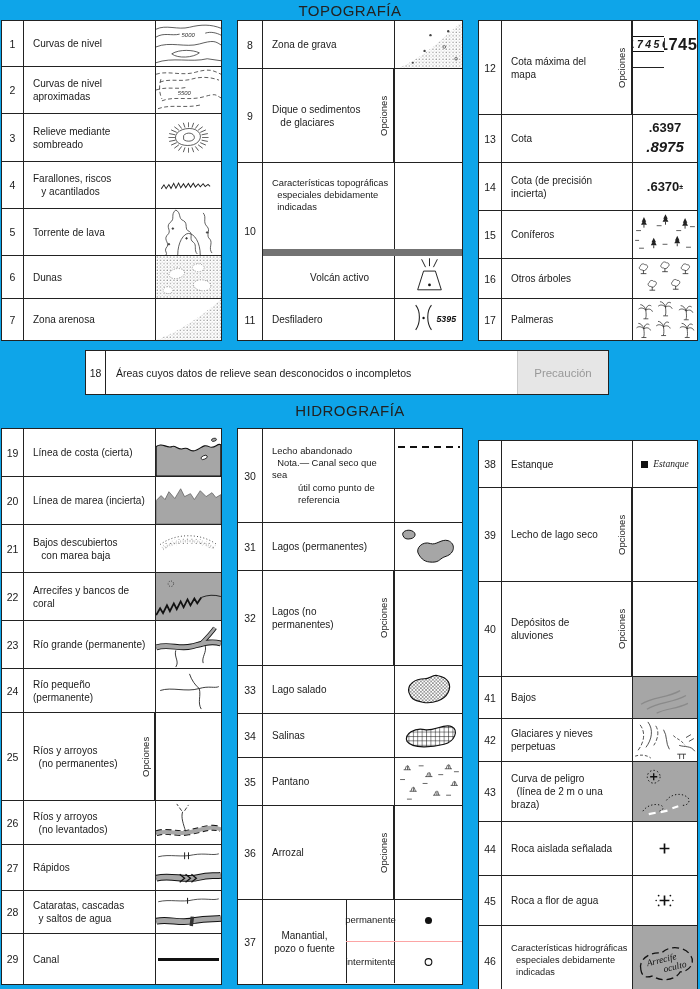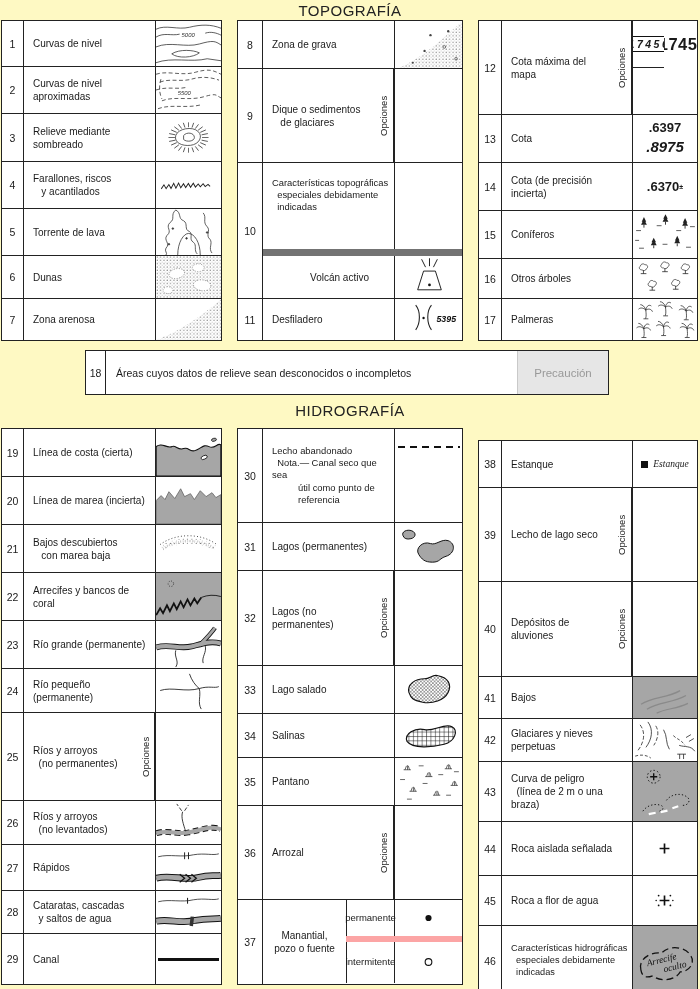--- a/index.html
+++ b/index.html
@@ -1,16 +1,16 @@
 <!DOCTYPE html>
 <html><head>
 <meta charset="utf-8">
 <style>
   html,body{margin:0;padding:0;background:#fff;}
-  .page{position:relative;width:700px;height:989px;background:#fef9c3;overflow:hidden;
+  .page{position:relative;width:700px;height:989px;background:#0ea5e9;overflow:hidden;
         font-family:"Liberation Sans","DejaVu Sans",sans-serif;color:#1a1a1a;}
   .title{position:absolute;left:0;width:700px;text-align:center;font-size:15px;
          letter-spacing:.5px;color:#222;}
   .tbl{position:absolute;border:1px solid #222;background:#fff;box-sizing:border-box;}
   .row{display:flex;border-bottom:1px solid #222;box-sizing:border-box;overflow:hidden;}
   .row:last-child{border-bottom:none;}
   .num{display:flex;align-items:center;justify-content:center;font-size:10.5px;
        border-right:1px solid #222;box-sizing:border-box;flex:none;}
   .wN22{width:22px}.wN25{width:25px}.wN23{width:23px}
   .lab{flex:1;display:flex;align-items:center;padding:2px 2px 2px 9px;font-size:10px;
@@ -670,21 +670,21 @@
             </svg>
           </div>
         </div>
       </div>
     </div>
     <div class="row" style="height:84px">
       <div class="num wN25">37</div>
       <div class="lab" style="justify-content:center;text-align:center;padding-left:2px">Manantial,
 pozo o fuente</div>
       <div class="rcol" style="flex:none;width:116px">
-        <div class="sub" style="height:42px;border-bottom:6px solid #fca5a5">
+        <div class="sub" style="height:42px;border-bottom:1px solid #fca5a5">
           <div class="lab" style="flex:none;width:48px;border-left:1px solid #222;padding:0 2px;font-size:9.5px;justify-content:center">permanente</div>
           <div class="sym wS68">
             <svg viewBox="0 0 68 42">
                 <circle cx="34" cy="21" r="3.6" fill="#111"></circle>
               </svg>
           </div>
         </div>
         <div class="sub" style="height:41px">
           <div class="lab" style="flex:none;width:48px;border-left:1px solid #222;padding:0 2px;font-size:9.5px;justify-content:center">intermitente</div>
           <div class="sym wS68">

